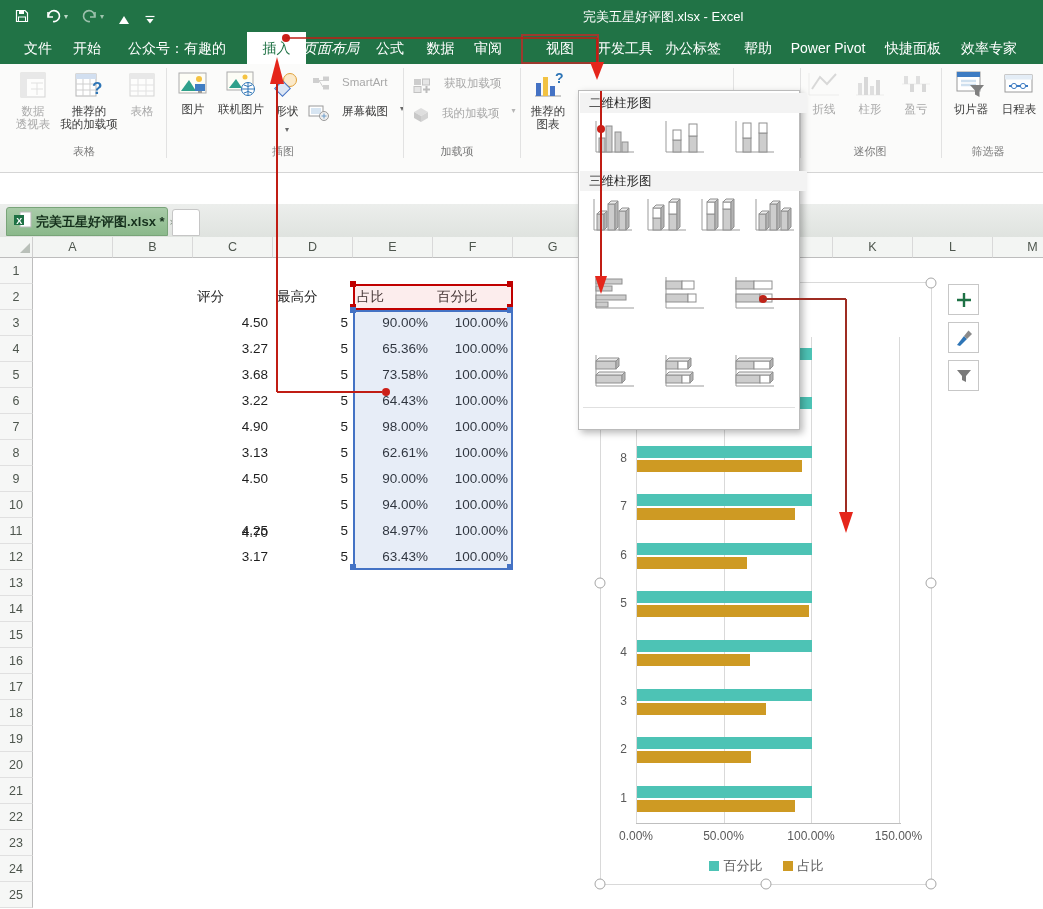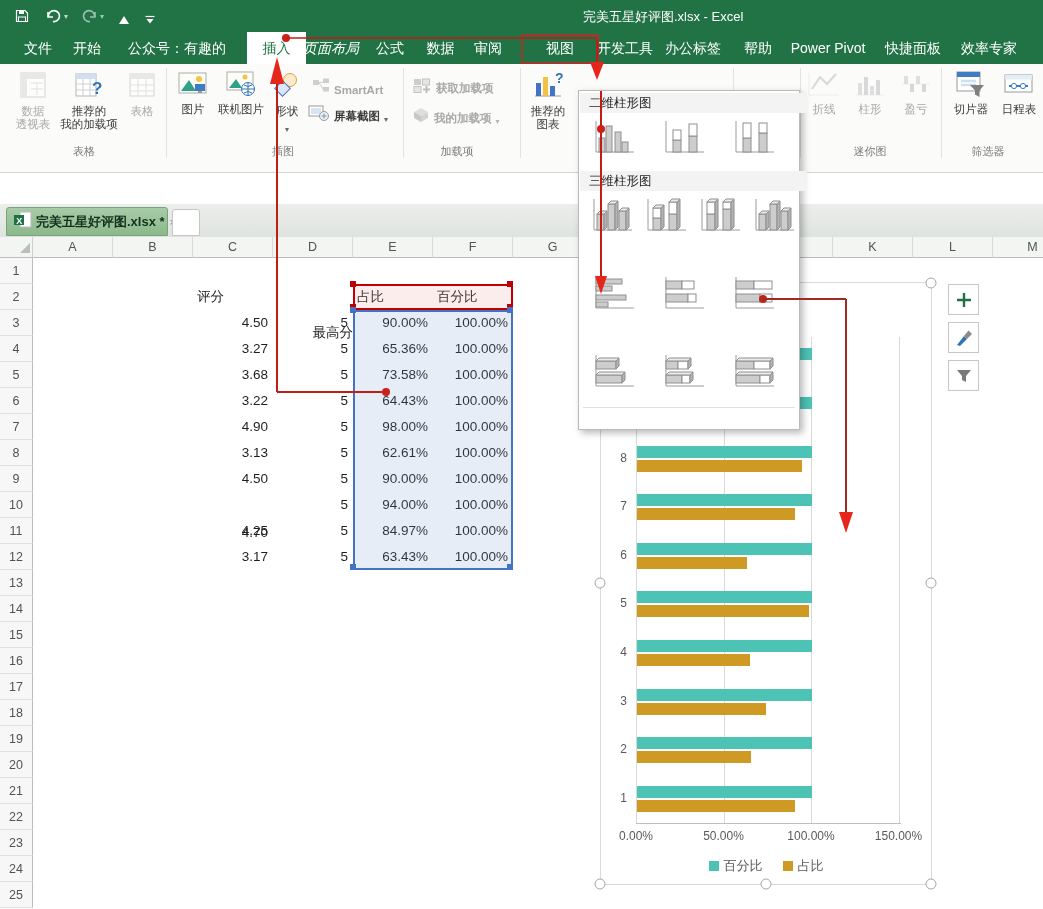--- a/index.html
+++ b/index.html
@@ -16,21 +16,21 @@
   .tab.active{background:#fff;color:#217346;}
   
   .ribbon{position:absolute;left:0;top:64px;width:1043px;height:108px;background:#fbfbfa;border-bottom:1px solid #d5d5d5;}
   .rdiv{position:absolute;top:4px;height:90px;width:1px;background:#e2e2e2;}
   .glabel{position:absolute;top:80px;font-size:11px;color:#7a7a7a;text-align:center;}
   .bb{position:absolute;top:4px;text-align:center;}
   .bicon{display:block;margin:2px auto 1px auto;}
   .bl{display:block;font-size:11.5px;line-height:13px;color:#3b3b3b;}
   .bb.dis .bl{color:#a8a8a8;}
   .bb.dis svg{opacity:.55;filter:grayscale(1);}
-  .srow{position:absolute;height:20px;display:flex;align-items:flex-end;gap:4px;font-size:11.5px;color:#3b3b3b;white-space:nowrap;font-weight:bold;}
+  .srow{position:absolute;height:20px;display:flex;align-items:flex-start;gap:12px;font-size:11.5px;color:#3b3b3b;white-space:nowrap;}
   .srow.dis{color:#a8a8a8;}
   .car{font-size:8px;color:#6a6a6a;}
   .srow.dis .car{color:#b5b5b5;}
   
   .fbar{position:absolute;left:0;top:172px;width:1043px;height:32px;background:#eef0ee;border-bottom:1px solid #cfcfcf;}
   .namebox{position:absolute;left:6px;top:5px;width:100px;height:22px;background:#fff;border:1px solid #d2d2d2;
            font-size:13px;color:#262626;line-height:22px;padding-left:6px;box-sizing:border-box;}
   .nb-car{position:absolute;right:4px;top:0px;color:#8a8a8a;font-size:9px;}
   .fml{position:absolute;left:248px;top:5px;width:789px;height:22px;background:#fff;border:1px solid #d2d2d2;box-sizing:border-box;}
   .fbtn{position:absolute;top:5px;height:22px;line-height:22px;color:#8f8f8f;font-size:14px;text-align:center;width:24px;}
@@ -384,21 +384,21 @@
       <div class="rowhead" style="top: 752px; height: 26px; line-height: 26px;">20</div>
       <div class="rowhead" style="top: 778px; height: 26px; line-height: 26px;">21</div>
       <div class="rowhead" style="top: 804px; height: 26px; line-height: 26px;">22</div>
       <div class="rowhead" style="top: 830px; height: 26px; line-height: 26px;">23</div>
       <div class="rowhead" style="top: 856px; height: 26px; line-height: 26px;">24</div>
       <div class="rowhead" style="top: 882px; height: 26px; line-height: 26px;">25</div>
     </div>
   <div class="gridbody"></div>
   <div id="cells">
       <div class="cell" style="left: 193px; top: 284px; width: 80px; text-align: left; padding: 0px 0px 0px 4px;">评分</div>
-      <div class="cell" style="left: 273px; top: 284px; width: 80px; text-align: right; padding: 0px 0px 0px 4px; margin-top: 36px;">最高分</div>
+      <div class="cell" style="left: 273px; top: 284px; width: 80px; text-align: left; padding: 0px 0px 0px 4px;">最高分</div>
       <div class="cell" style="left: 353px; top: 284px; width: 80px; text-align: left; padding: 0px 0px 0px 4px;">占比</div>
       <div class="cell" style="left: 433px; top: 284px; width: 80px; text-align: left; padding: 0px 0px 0px 4px;">百分比</div>
       <div class="cell" style="left: 193px; top: 310px; width: 80px; text-align: right; padding: 0px 5px 0px 0px;">4.50</div>
       <div class="cell" style="left: 273px; top: 310px; width: 80px; text-align: right; padding: 0px 5px 0px 0px;">5</div>
       <div class="cell" style="left: 353px; top: 310px; width: 80px; text-align: right; padding: 0px 5px 0px 0px;">90.00%</div>
       <div class="cell" style="left: 433px; top: 310px; width: 80px; text-align: right; padding: 0px 5px 0px 0px;">100.00%</div>
       <div class="cell" style="left: 193px; top: 336px; width: 80px; text-align: right; padding: 0px 5px 0px 0px;">3.27</div>
       <div class="cell" style="left: 273px; top: 336px; width: 80px; text-align: right; padding: 0px 5px 0px 0px;">5</div>
       <div class="cell" style="left: 353px; top: 336px; width: 80px; text-align: right; padding: 0px 5px 0px 0px;">65.36%</div>
       <div class="cell" style="left: 433px; top: 336px; width: 80px; text-align: right; padding: 0px 5px 0px 0px;">100.00%</div>

